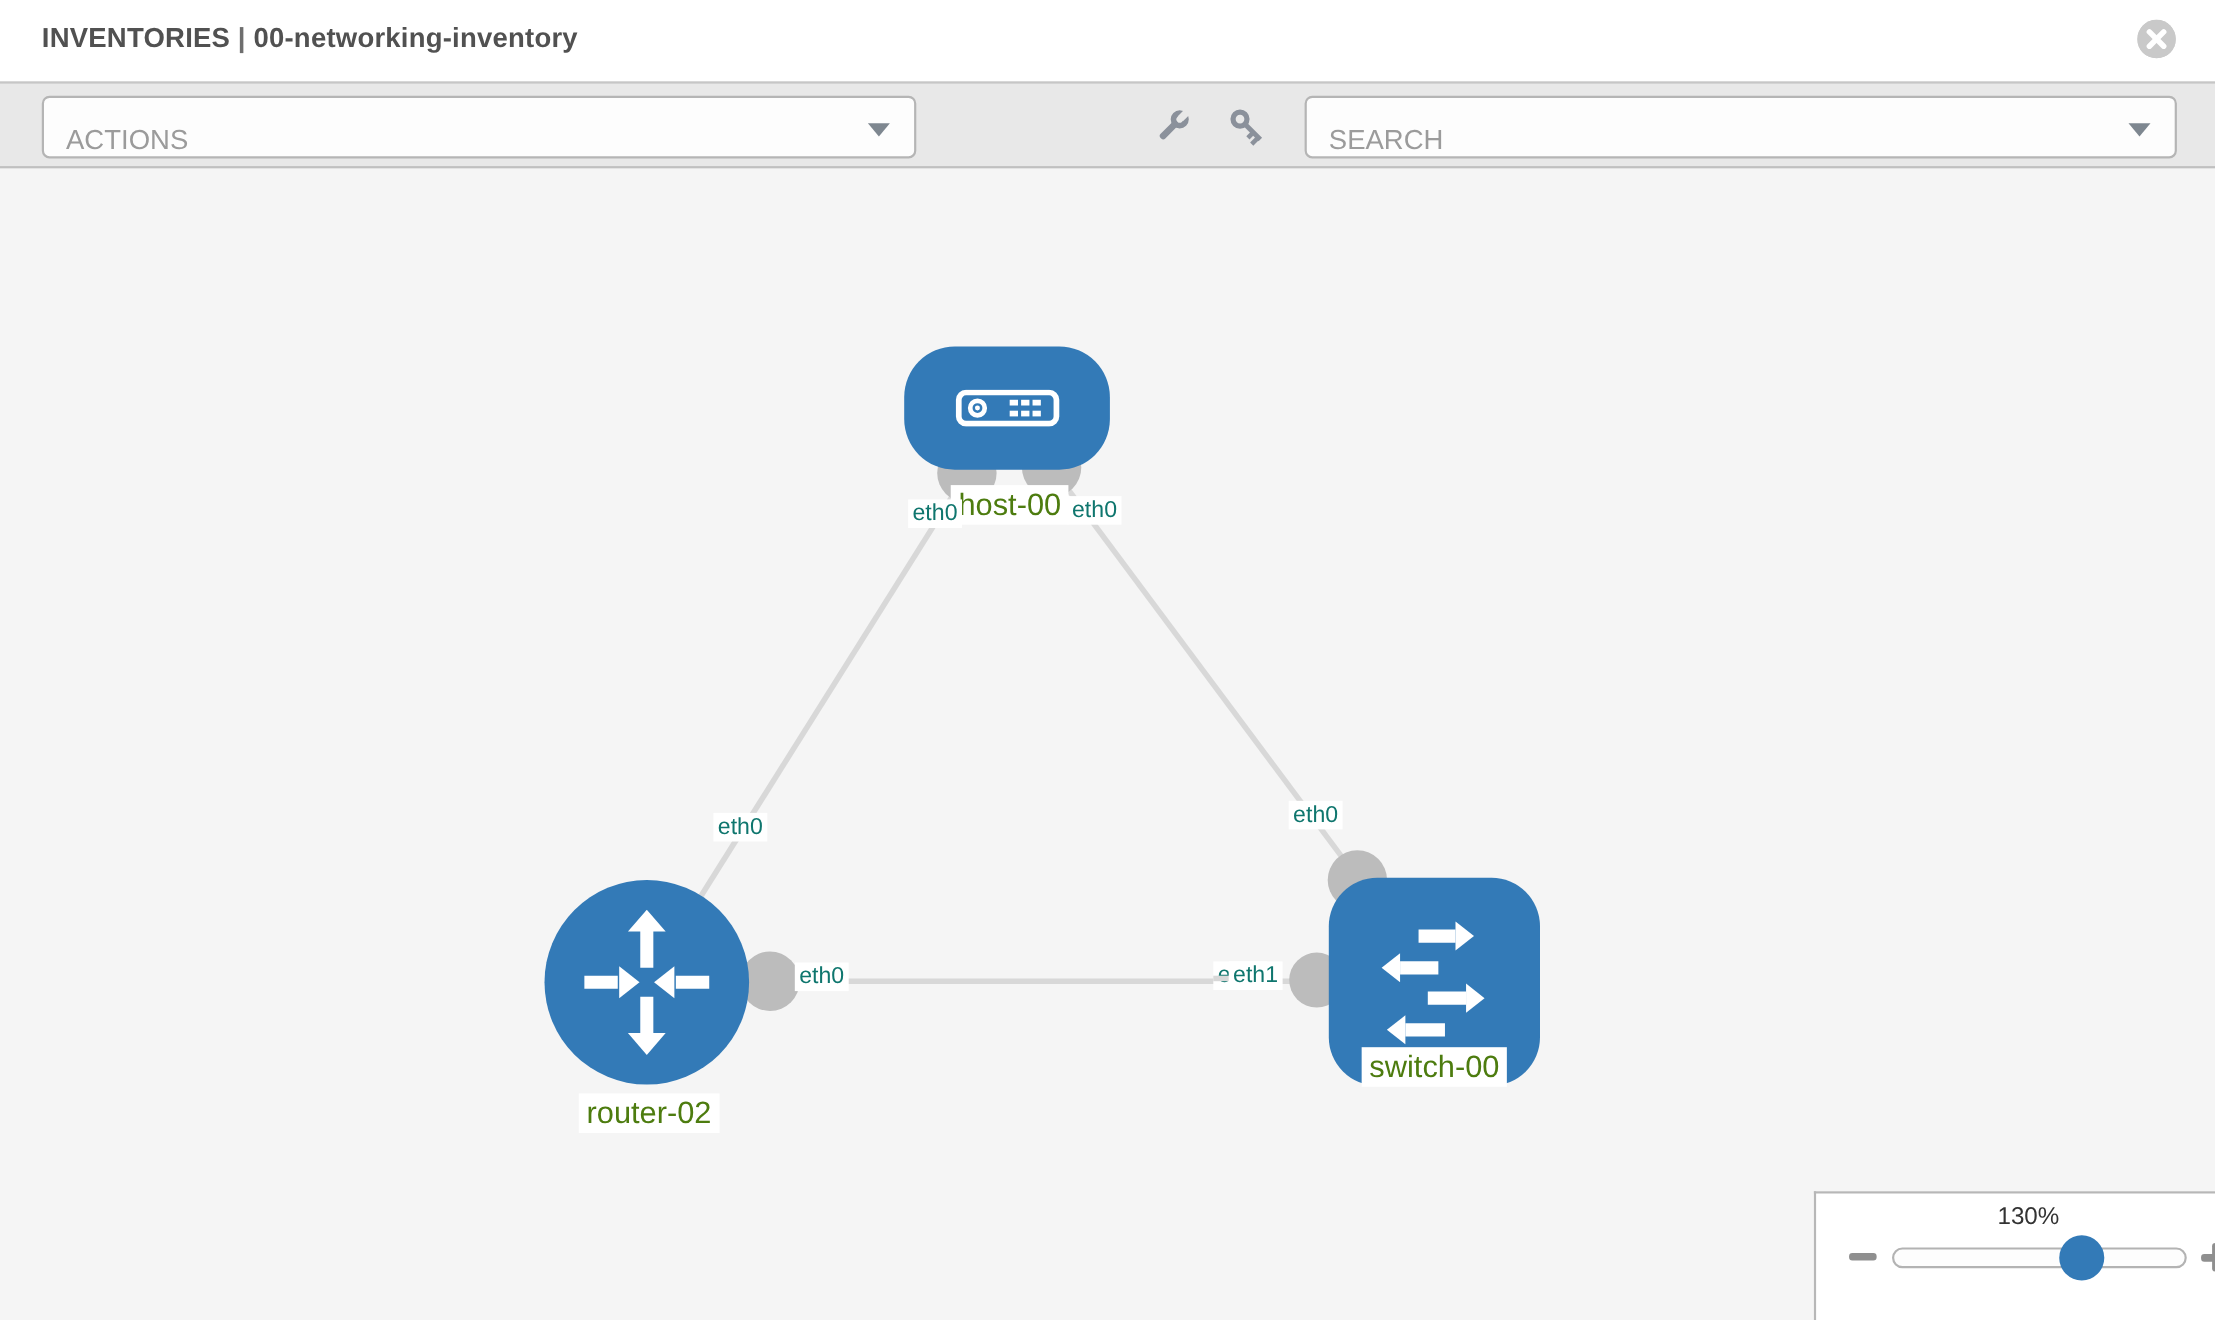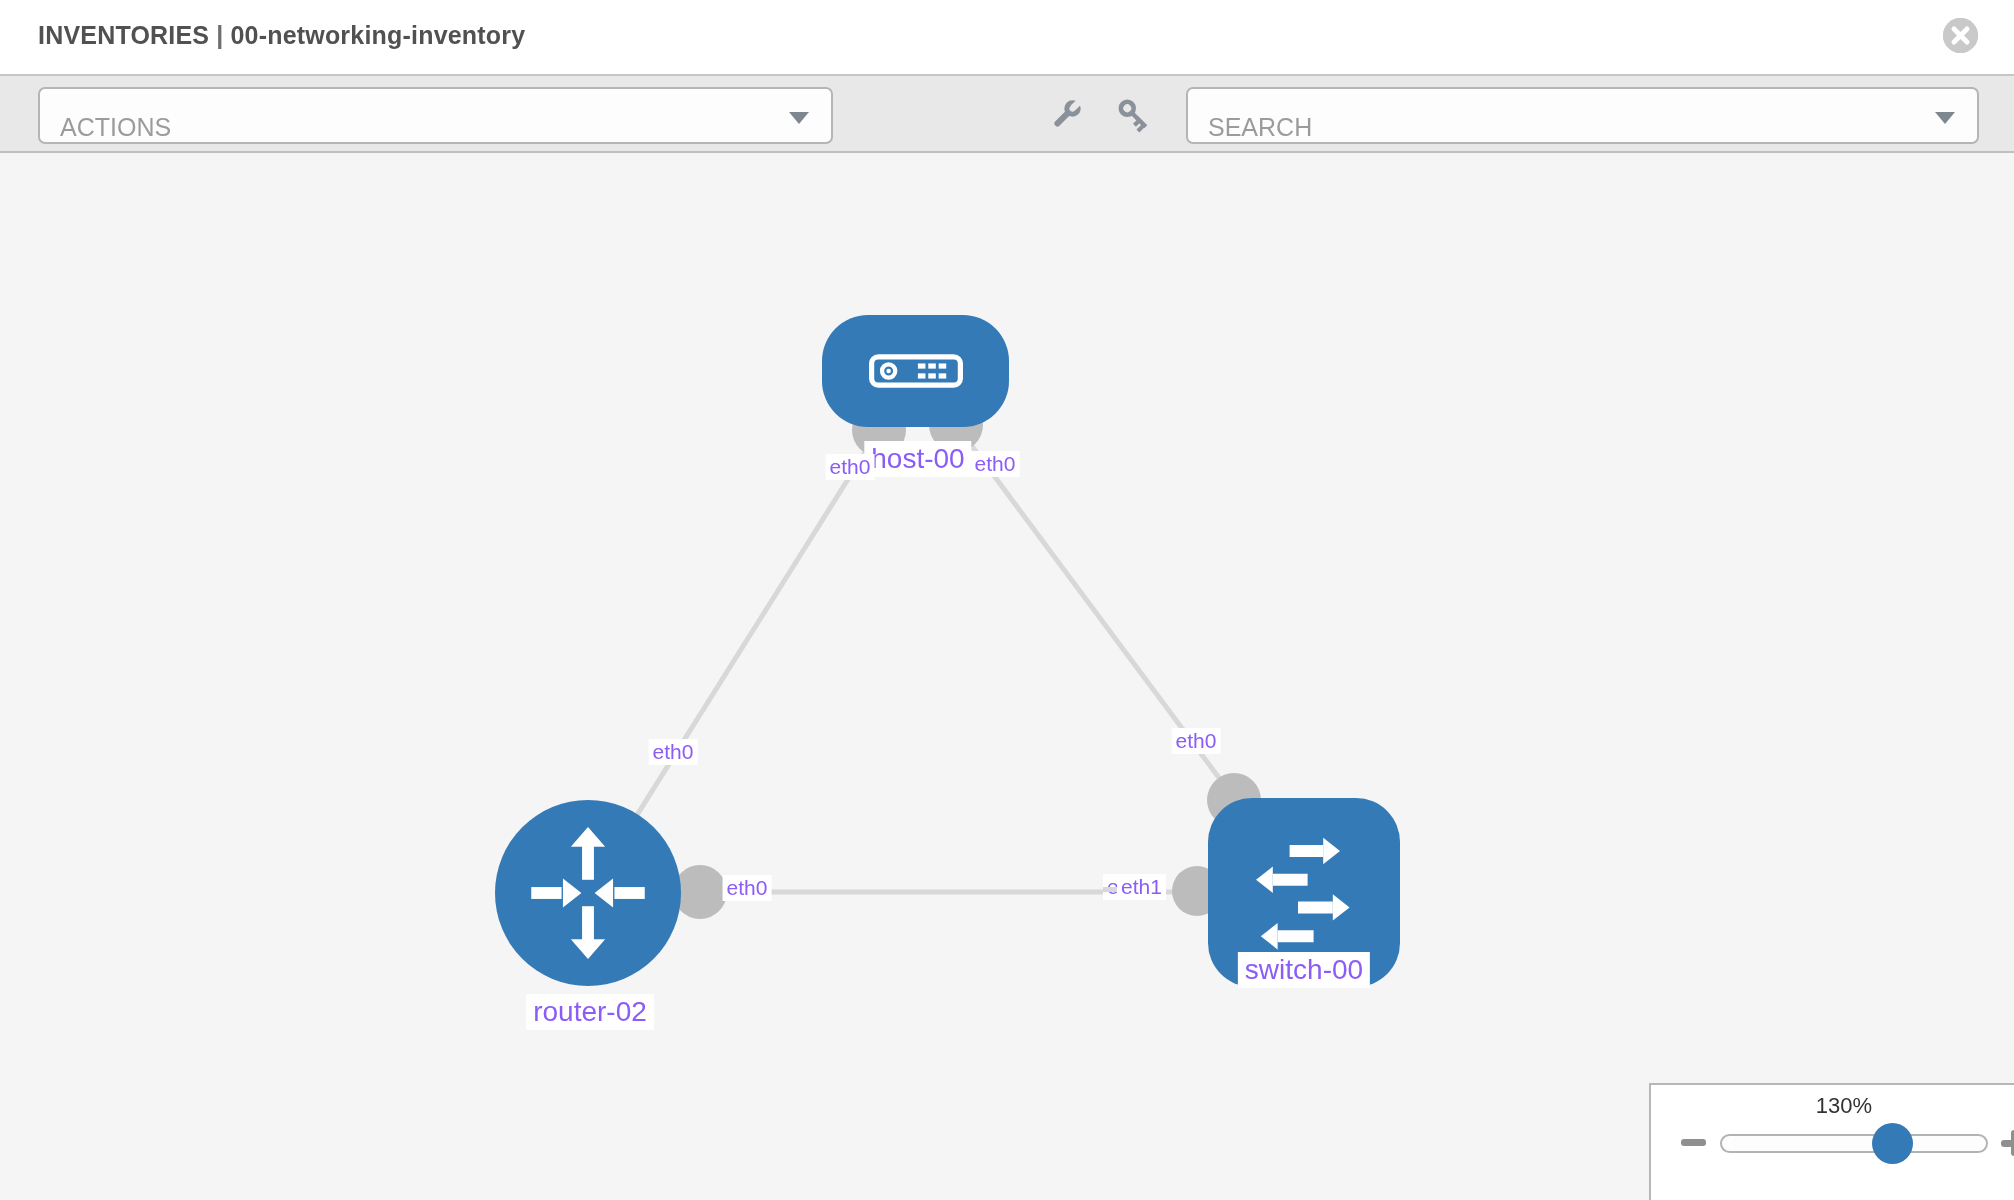--- a/index.html
+++ b/index.html
@@ -31,23 +31,23 @@
   .key-btn { left:1109px; }
 
   
   .canvas { position:absolute; left:0; top:153px; width:2014px; height:1047px; background:#f5f5f5; z-index:1; }
   .net-svg { position:absolute; left:0; top:0; z-index:1; }
   .node { position:absolute; background:#337ab7; display:flex; align-items:center; justify-content:center; z-index:2; cursor:pointer; }
   .node-host   { left:822px;  top:162px; width:187px; height:112px; border-radius:46px; }
   .node-router { left:495px;  top:647px; width:186px; height:186px; border-radius:50%; }
   .node-switch { left:1208px; top:645px; width:192px; height:189px; border-radius:44px; }
 
-  .nlabel { position:absolute; transform:translate(-50%,-50%); background:#fff; color:#8b5cf6;
+  .nlabel { position:absolute; transform:translate(-50%,-50%); background:#fff; color:#4d7c0f;
             font-size:28px; padding:2px 7px; white-space:nowrap; z-index:3; }
-  .iflabel { position:absolute; transform:translate(-50%,-50%); background:#fff; color:#8b5cf6;
+  .iflabel { position:absolute; transform:translate(-50%,-50%); background:#fff; color:#0f766e;
              font-size:21px; padding:1px 4px; white-space:nowrap; z-index:3; }
   .iflabel.abs { transform:none; }
   .iflabel.front { z-index:5; }
   .line-over { position:absolute; background:#d8d8d8; height:5px; z-index:4; }
 
   
   .zoom-panel { position:absolute; left:1621px; top:1083px; width:390px; height:118px; background:#fff;
                 border:2px solid #b7b7b7; border-bottom:none; z-index:10;margin-left:28px; }
   .zoom-value { position:absolute; left:0; top:8px; width:100%; text-align:center; font-size:22px; color:#333; }
   .zoom-minus { position:absolute; left:30px; top:54px; width:25px; height:7px; border-radius:3px; background:#8f8f8f; cursor:pointer; }

